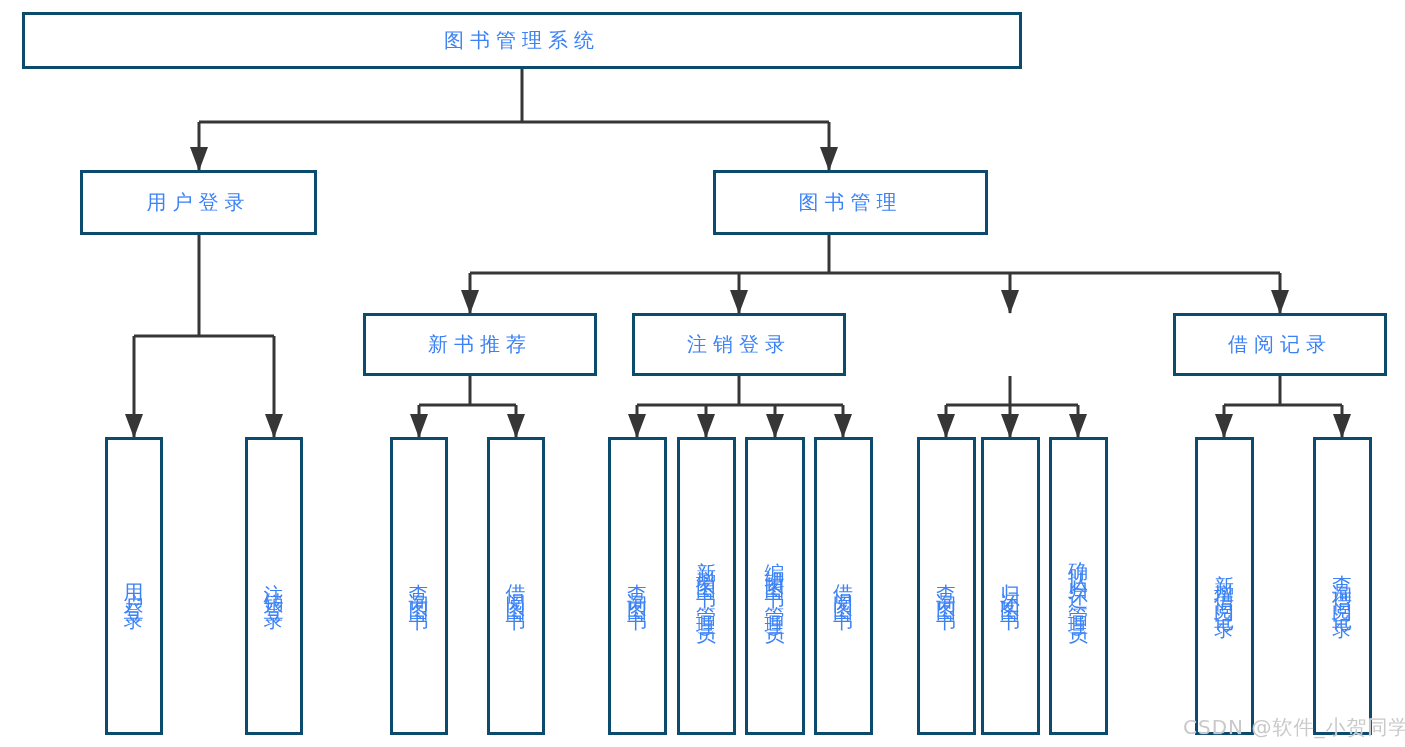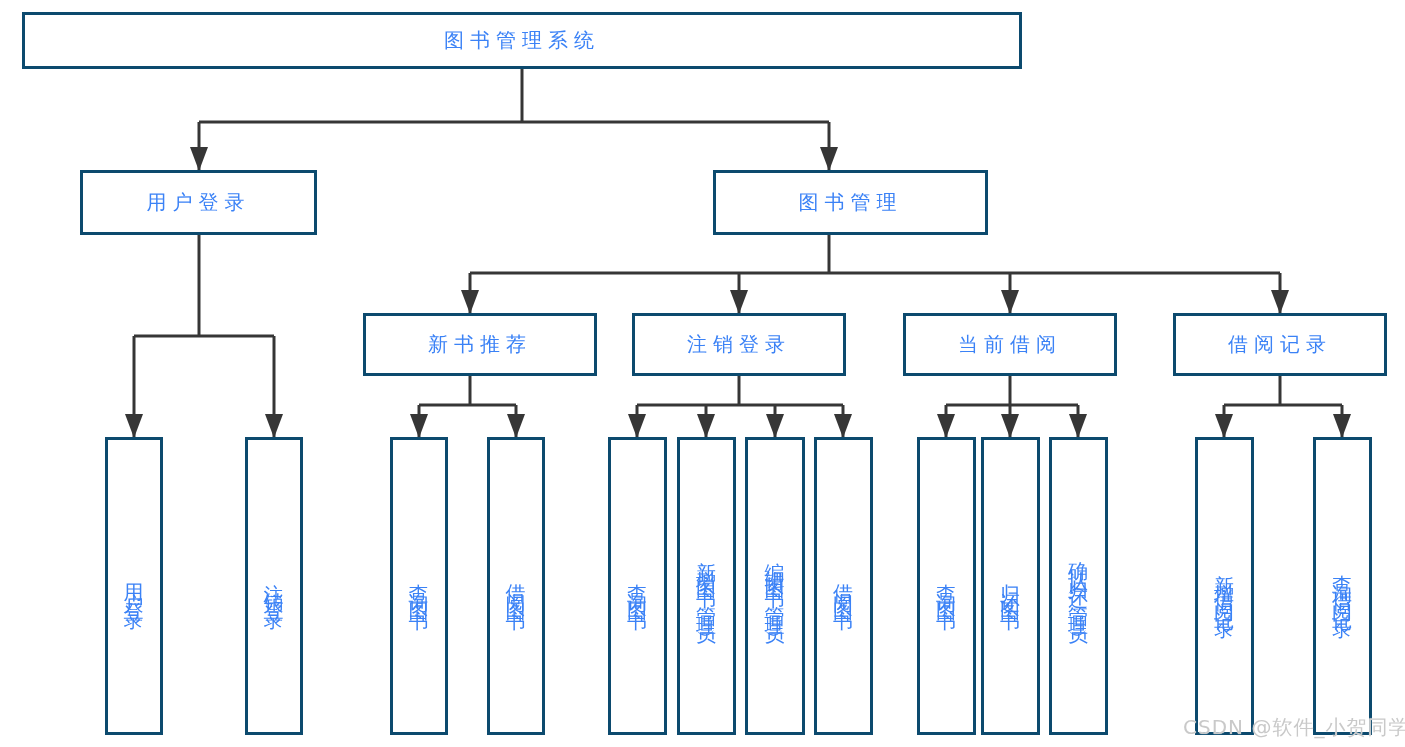--- a/index.html
+++ b/index.html
@@ -91,23 +91,20 @@
   <div class="node h" style="left:713px;top:170px;width:275px;height:65px">
     <span class="lbl">图书管理</span>
   </div>
 
   <div class="node h" style="left:363px;top:313px;width:234px;height:63px">
     <span class="lbl">新书推荐</span>
   </div>
   <div class="node h" style="left:632px;top:313px;width:214px;height:63px">
     <span class="lbl">注销登录</span>
   </div>
-  <div class="node h" style="left:903px;top:313px;width:214px;height:63px">
-    <span class="lbl">当前借阅</span>
-  </div>
   <div class="node h" style="left:1173px;top:313px;width:214px;height:63px">
     <span class="lbl">借阅记录</span>
   </div>
 
   <div class="node v" style="left:105px;top:437px;width:58px;height:298px">
     <span class="lbl">用户登录</span>
   </div>
   <div class="node v" style="left:245px;top:437px;width:58px;height:298px">
     <span class="lbl">注销登录</span>
   </div>

